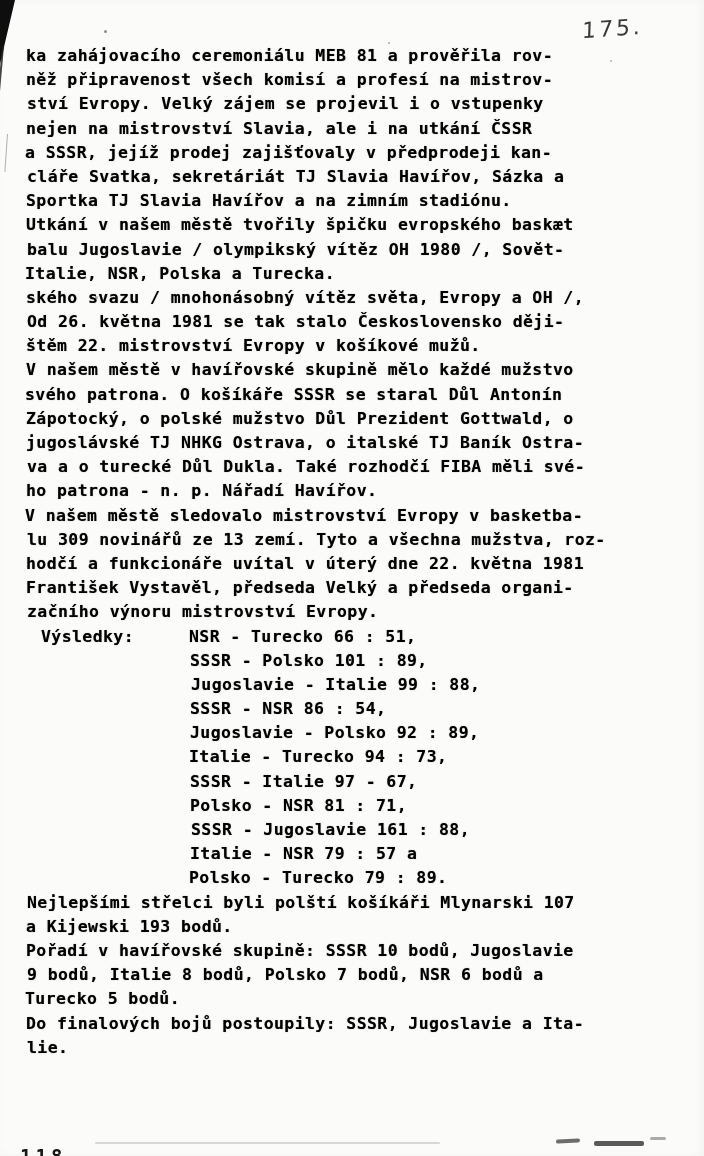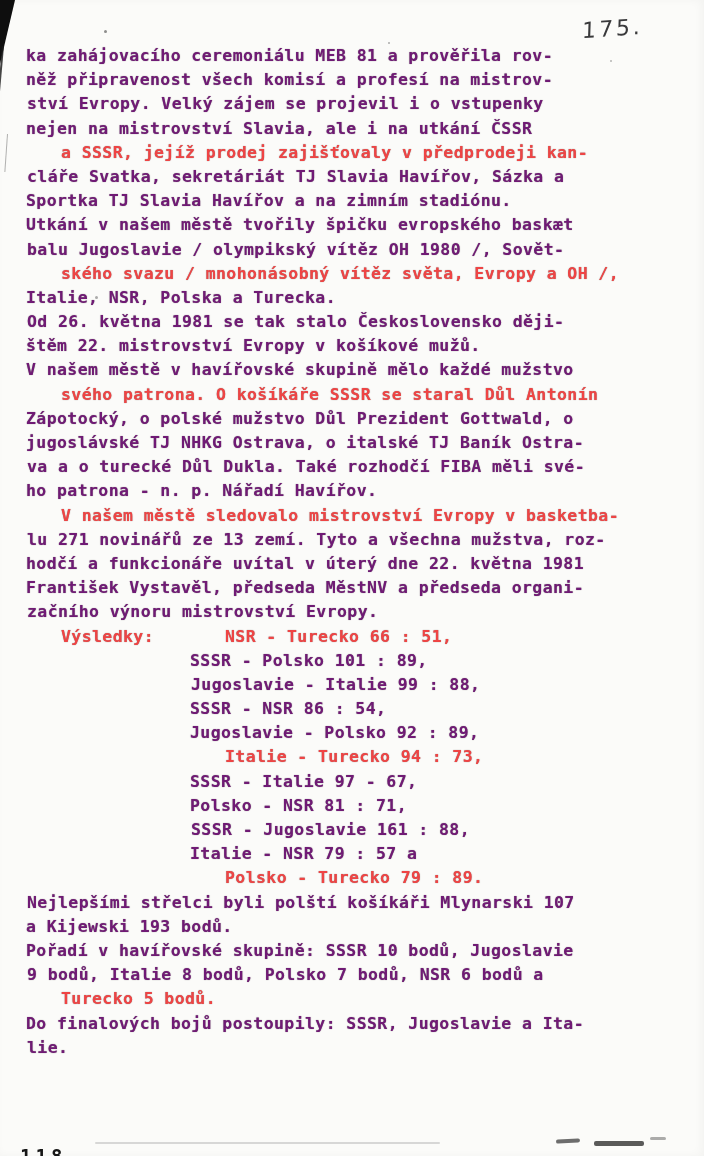--- a/index.html
+++ b/index.html
@@ -22,29 +22,29 @@
     left: 26px;
     top: 44px;
     width: 660px;
   }
   .line {
     position: relative;
     height: 24.2px;
     line-height: 24.2px;
     font-size: 16.5px;
     font-weight: bold;
-    color: #701a75;
+    color: #000000;
     letter-spacing: 0.4px;
     white-space: pre;
     text-shadow: 0 0 1px rgba(25,22,20,0.55);
   }
   .line:nth-child(3n) { transform: translateX(1px); }
-  .line:nth-child(5n) { transform: translateX(-1px); color:#ef4444;margin-left:36px; }
+  .line:nth-child(5n) { transform: translateX(-1px); color:#000000; }
   .line.indent { padding-left: 164px; }
-  .line-label { position: absolute; left: 0; top: 0; }
+  .line-label { position: absolute; left: 16px; top: 0; }
   
   .page-number {
     position: absolute;
     top: 16px;
     left: 582px;
     font-family: "DejaVu Sans", sans-serif;
     font-size: 22px;
     font-weight: normal;
     color: #39393b;
     letter-spacing: 3px;
@@ -109,34 +109,34 @@
   <div class="text-block" id="lines">
       <div class="line"><span>ka zahájovacího ceremoniálu MEB 81 a prověřila rov-</span></div>
       <div class="line"><span>něž připravenost všech komisí a profesí na mistrov-</span></div>
       <div class="line"><span>ství Evropy. Velký zájem se projevil i o vstupenky</span></div>
       <div class="line"><span>nejen na mistrovství Slavia, ale i na utkání ČSSR</span></div>
       <div class="line"><span>a SSSR, jejíž prodej zajišťovaly v předprodeji kan-</span></div>
       <div class="line"><span>cláře Svatka, sekretáriát TJ Slavia Havířov, Sázka a</span></div>
       <div class="line"><span>Sportka TJ Slavia Havířov a na zimním stadiónu.</span></div>
       <div class="line"><span>Utkání v našem městě tvořily špičku evropského baskæt</span></div>
       <div class="line"><span>balu Jugoslavie / olympikský vítěz OH 1980 /, Sovět-</span></div>
+      <div class="line"><span>Italie, NSR, Polska a Turecka.</span></div>
       <div class="line"><span>ského svazu / mnohonásobný vítěz světa, Evropy a OH /,</span></div>
-      <div class="line"><span>Italie, NSR, Polska a Turecka.</span></div>
       <div class="line"><span>Od 26. května 1981 se tak stalo Československo ději-</span></div>
       <div class="line"><span>štěm 22. mistrovství Evropy v košíkové mužů.</span></div>
       <div class="line"><span>V našem městě v havířovské skupině mělo každé mužstvo</span></div>
       <div class="line"><span>svého patrona. O košíkáře SSSR se staral Důl Antonín</span></div>
       <div class="line"><span>Zápotocký, o polské mužstvo Důl Prezident Gottwald, o</span></div>
       <div class="line"><span>jugoslávské TJ NHKG Ostrava, o italské TJ Baník Ostra-</span></div>
       <div class="line"><span>va a o turecké Důl Dukla. Také rozhodčí FIBA měli své-</span></div>
       <div class="line"><span>ho patrona - n. p. Nářadí Havířov.</span></div>
       <div class="line"><span>V našem městě sledovalo mistrovství Evropy v basketba-</span></div>
-      <div class="line"><span>lu 271 novinářů ze 13 zemí. Tyto a všechna mužstva, roz-</span></div>
+      <div class="line"><span>lu 309 novinářů ze 13 zemí. Tyto a všechna mužstva, roz-</span></div>
       <div class="line"><span>hodčí a funkcionáře uvítal v úterý dne 22. května 1981</span></div>
-      <div class="line"><span>František Vystavěl, předseda MěstNV a předseda organi-</span></div>
+      <div class="line"><span>František Vystavěl, předseda Velký a předseda organi-</span></div>
       <div class="line"><span>začního výnoru mistrovství Evropy.</span></div>
       <div class="line indent"><span class="line-label">Výsledky:</span><span>NSR - Turecko 66 : 51,</span></div>
       <div class="line indent"><span>SSSR - Polsko 101 : 89,</span></div>
       <div class="line indent"><span>Jugoslavie - Italie 99 : 88,</span></div>
       <div class="line indent"><span>SSSR - NSR 86 : 54,</span></div>
       <div class="line indent"><span>Jugoslavie - Polsko 92 : 89,</span></div>
       <div class="line indent"><span>Italie - Turecko 94 : 73,</span></div>
       <div class="line indent"><span>SSSR - Italie 97 - 67,</span></div>
       <div class="line indent"><span>Polsko - NSR 81 : 71,</span></div>
       <div class="line indent"><span>SSSR - Jugoslavie 161 : 88,</span></div>

